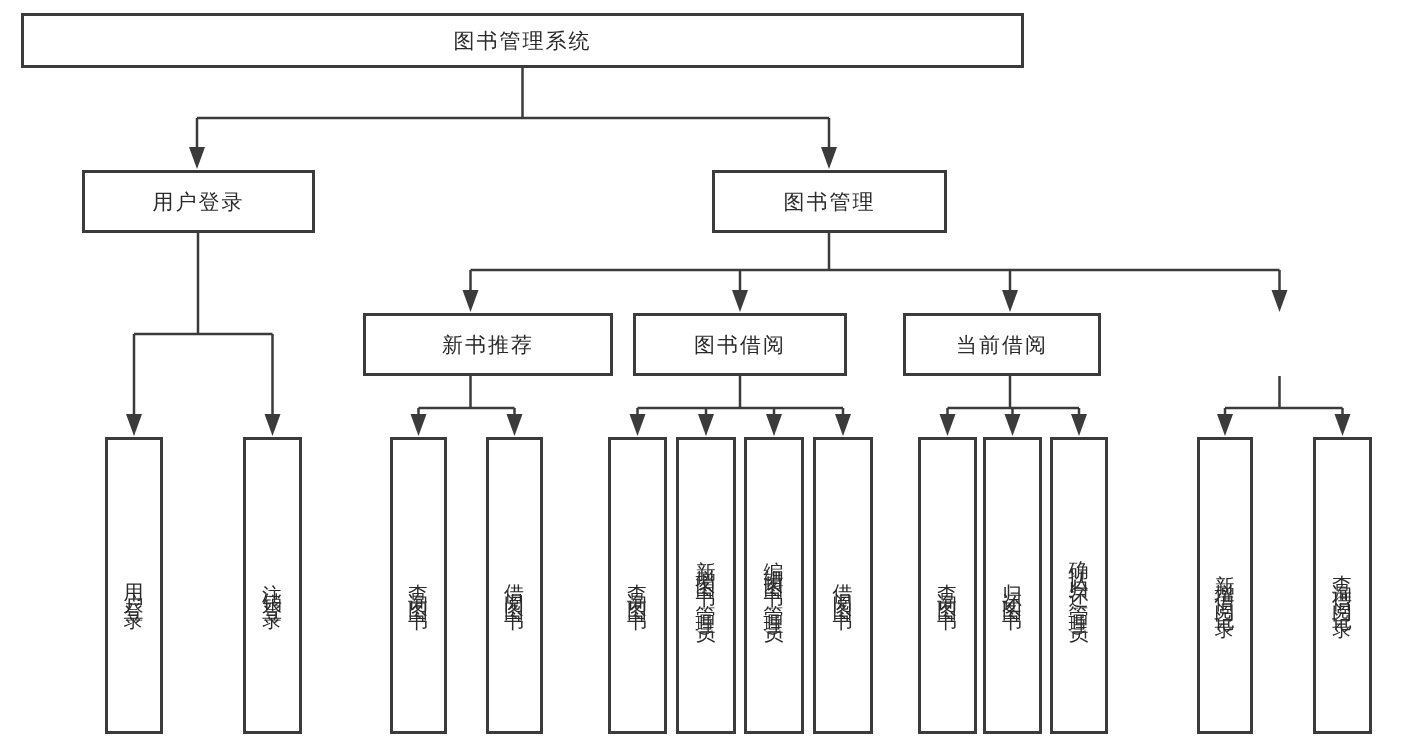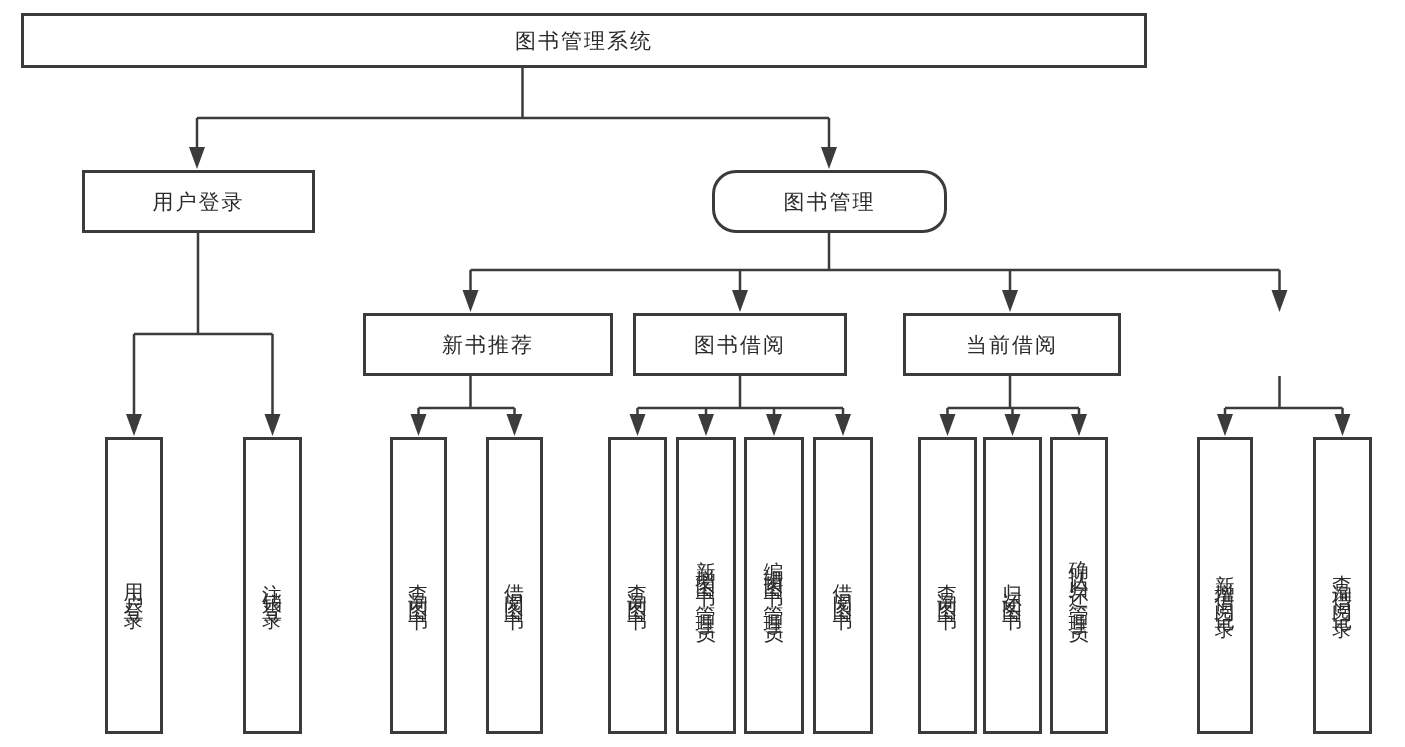--- a/index.html
+++ b/index.html
@@ -23,26 +23,26 @@
   .box{
     position:absolute;
     box-sizing:border-box;
     border:3px solid var(--line);
     background:var(--background);
     display:flex;align-items:center;justify-content:center;
     font-size:21px;letter-spacing:2px;
     white-space:nowrap;
     z-index:2;
   }
-  .n-root{left:21px;top:13px;width:1126px;height:55px;}
+  .n-root{left:21px;top:13px;width:1003px;height:55px;}
   .n-login{left:82px;top:170px;width:233px;height:63px;}
-  .n-mgmt{left:712px;top:170px;width:235px;height:63px;border-radius:24px;}
+  .n-mgmt{left:712px;top:170px;width:235px;height:63px;}
   .n-nb{left:363px;top:313px;width:250px;height:63px;}
   .n-bb{left:633px;top:313px;width:214px;height:63px;}
-  .n-cb{left:903px;top:313px;width:218px;height:63px;}
+  .n-cb{left:903px;top:313px;width:198px;height:63px;}
   .n-br{left:1172px;top:313px;width:215px;height:63px;}
   .vbox{
     position:absolute;
     top:437px;height:297px;
     box-sizing:border-box;
     border:3px solid var(--line);
     background:var(--background);
     display:flex;align-items:center;justify-content:center;
     z-index:2;
   }

